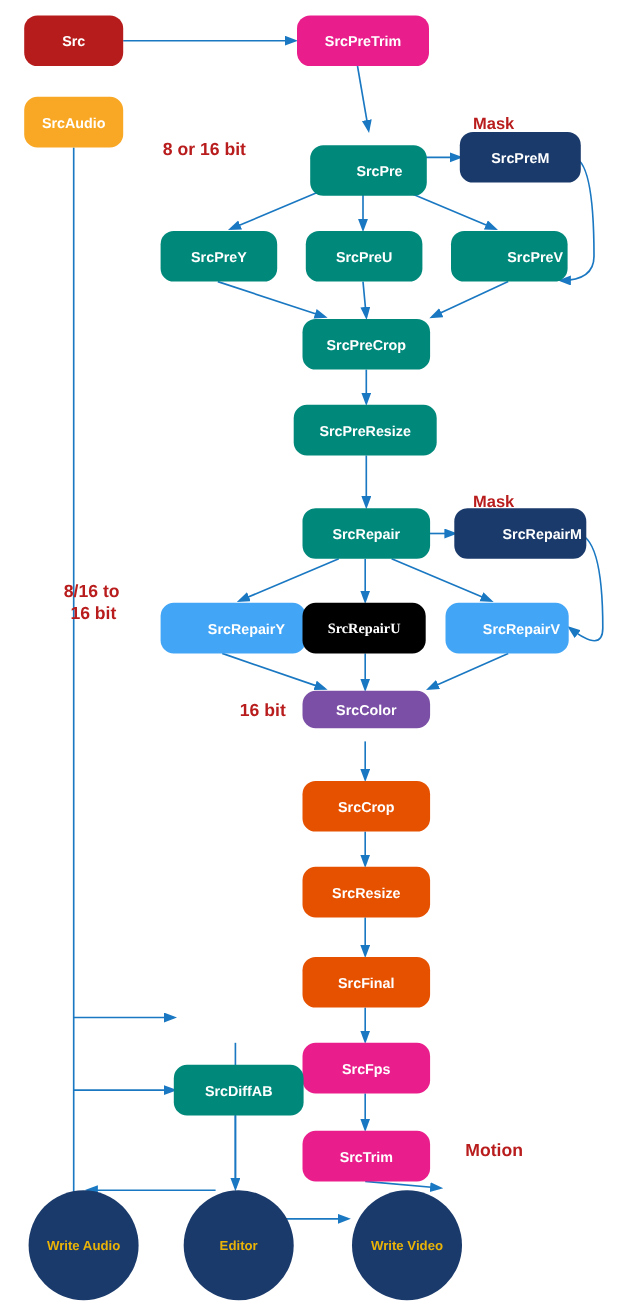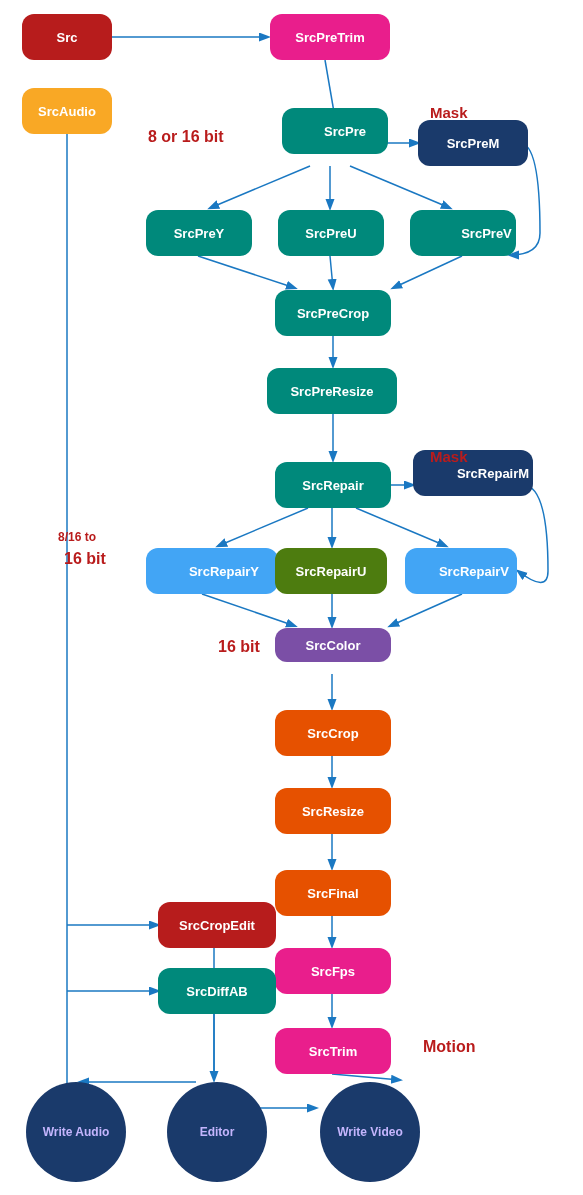--- a/index.html
+++ b/index.html
@@ -28,21 +28,21 @@
       border: none;
     }
     .node-circle {
       border-radius: 50%;
       position: absolute;
       display: flex;
       align-items: center;
       justify-content: center;
       font-size: 12px;
       font-weight: bold;
-      color: #c4b5fd;
+      color: #eab308;
       text-align: center;
     }
     .label-text {
       position: absolute;
       font-size: 15px;
       font-weight: bold;
       color: #b91c1c;
     }
     svg.arrows {
       position: absolute;
@@ -129,45 +129,44 @@
     <line x1="67" y1="991" x2="158" y2="991" stroke="#1a78c2" stroke-width="1.5" marker-end="url(#arrow)"></line>
 
     <line x1="196" y1="1082" x2="80" y2="1082" stroke="#1a78c2" stroke-width="1.5" marker-end="url(#arrow)"></line>
 
     <line x1="248" y1="1108" x2="316" y2="1108" stroke="#1a78c2" stroke-width="1.5" marker-end="url(#arrow)"></line>
   </svg>
 
   <div class="node" style="background:#b71c1c; left:22px; top:14px; width:90px; height:46px;">Src</div>
   <div class="node" style="background:#f9a825; left:22px; top:88px; width:90px; height:46px;">SrcAudio</div>
   <div class="node" style="background:#e91e8c; left:270px; top:14px; width:120px; height:46px;">SrcPreTrim</div>
-  <div class="node" style="background:#00897b; left:282px; top:108px; width:106px; height:46px;padding-left:20px;">SrcPre</div>
+  <div class="node" style="background:#00897b; left:282px; top:132px; width:106px; height:46px;padding-left:20px;">SrcPre</div>
   <div class="node" style="background:#1a3a6b; left:418px; top:120px; width:110px; height:46px;">SrcPreM</div>
   <div class="node" style="background:#00897b; left:146px; top:210px; width:106px; height:46px;">SrcPreY</div>
   <div class="node" style="background:#00897b; left:278px; top:210px; width:106px; height:46px;">SrcPreU</div>
   <div class="node" style="background:#00897b; left:410px; top:210px; width:106px; height:46px;padding-left:47px;">SrcPreV</div>
   <div class="node" style="background:#00897b; left:275px; top:290px; width:116px; height:46px;">SrcPreCrop</div>
   <div class="node" style="background:#00897b; left:267px; top:368px; width:130px; height:46px;">SrcPreResize</div>
   <div class="node" style="background:#00897b; left:275px; top:462px; width:116px; height:46px;">SrcRepair</div>
-  <div class="node" style="background:#1a3a6b; left:413px; top:450px; width:120px; height:46px;padding-left:40px;">SrcRepairM</div>
+  <div class="node" style="background:#1a3a6b; left:413px; top:462px; width:120px; height:46px;padding-left:40px;">SrcRepairM</div>
   <div class="node" style="background:#42a5f5; left:146px; top:548px; width:132px; height:46px;padding-left:24px;">SrcRepairY</div>
-  <div class="node" style="background:#4d7c0f; left:275px; top:548px; width:112px; height:46px;">SrcRepairU</div>
+  <div class="node" style="background:#000000; left:275px; top:548px; width:112px; height:46px;font-family:Liberation Serif, serif;">SrcRepairU</div>
   <div class="node" style="background:#42a5f5; left:405px; top:548px; width:112px; height:46px;padding-left:26px;">SrcRepairV</div>
   <div class="node" style="background:#7b4fa6; left:275px; top:628px; width:116px; height:34px;">SrcColor</div>
   <div class="node" style="background:#e65100; left:275px; top:710px; width:116px; height:46px;">SrcCrop</div>
   <div class="node" style="background:#e65100; left:275px; top:788px; width:116px; height:46px;">SrcResize</div>
   <div class="node" style="background:#e65100; left:275px; top:870px; width:116px; height:46px;">SrcFinal</div>
   <div class="node" style="background:#e91e8c; left:275px; top:948px; width:116px; height:46px;text-align:right;">SrcFps</div>
   <div class="node" style="background:#e91e8c; left:275px; top:1028px; width:116px; height:46px;">SrcTrim</div>
-  <div class="node" style="background:#b71c1c; left:158px; top:902px; width:118px; height:46px;">SrcCropEdit</div>
   <div class="node" style="background:#00897b; left:158px; top:968px; width:118px; height:46px;">SrcDiffAB</div>
 
   <div class="node-circle" style="background:#1a3a6b; left:26px; top:1082px; width:100px; height:100px; font-size:12px;">Write Audio</div>
   <div class="node-circle" style="background:#1a3a6b; left:167px; top:1082px; width:100px; height:100px; font-size:12px;">Editor</div>
   <div class="node-circle" style="background:#1a3a6b; left:320px; top:1082px; width:100px; height:100px; font-size:12px;">Write Video</div>
 
   <div class="label-text" style="left:430px; top:104px;">Mask</div>
   <div class="label-text" style="left:148px; top:128px; font-size:16px;">8 or 16 bit</div>
   <div class="label-text" style="left:430px; top:448px;">Mask</div>
-  <div class="label-text" style="left:58px; top:530px; font-size:12px;">8/16 to</div>
+  <div class="label-text" style="left:58px; top:530px; font-size:16px;">8/16 to</div>
   <div class="label-text" style="left:64px; top:550px; font-size:16px;">16 bit</div>
   <div class="label-text" style="left:218px; top:638px; font-size:16px;">16 bit</div>
   <div class="label-text" style="left:423px; top:1038px; font-size:16px;">Motion</div>
 </div>
 
 </body></html>

